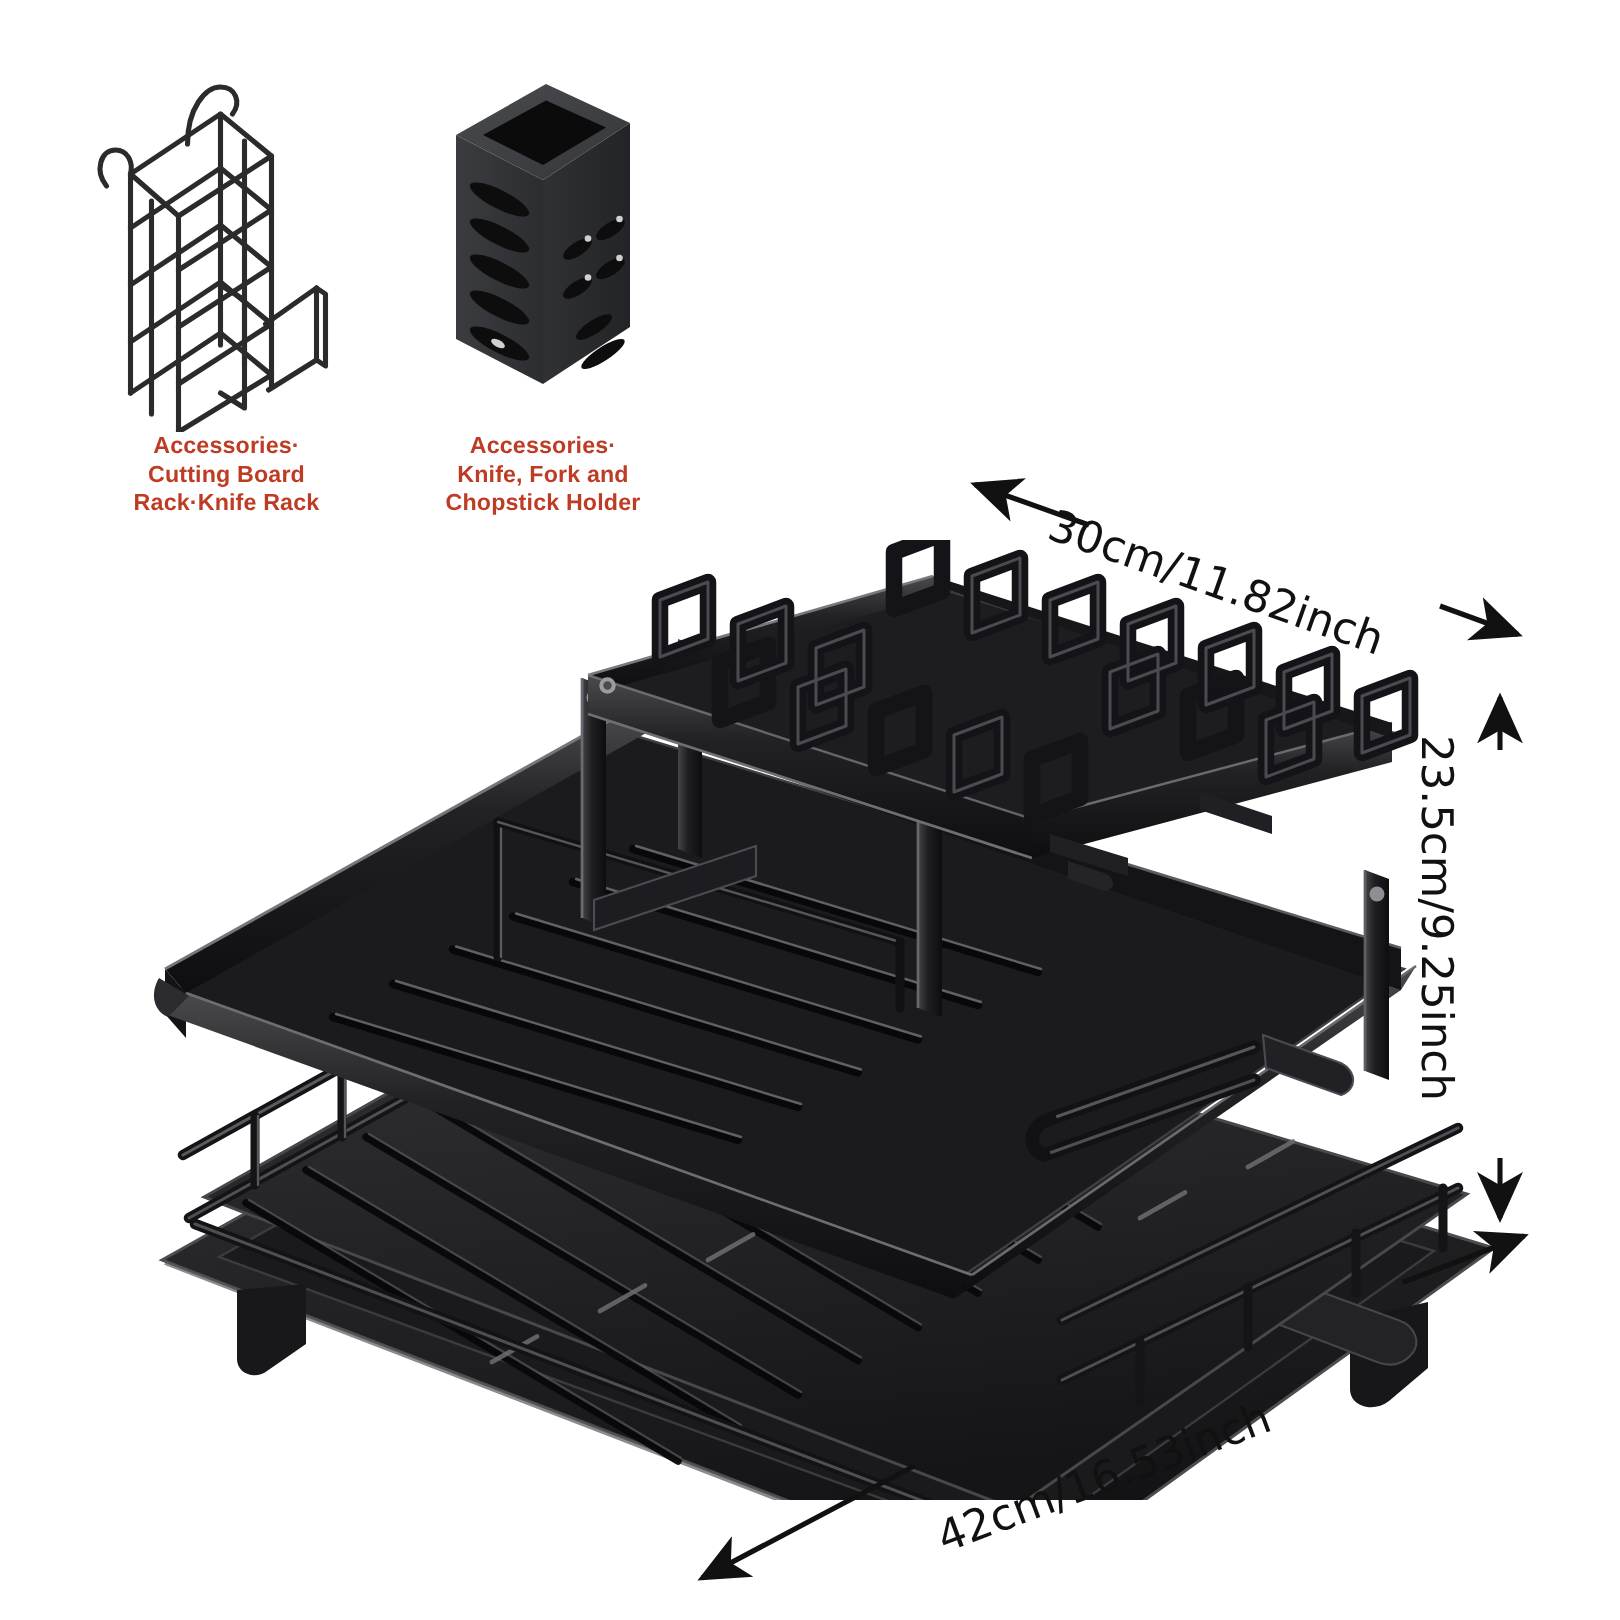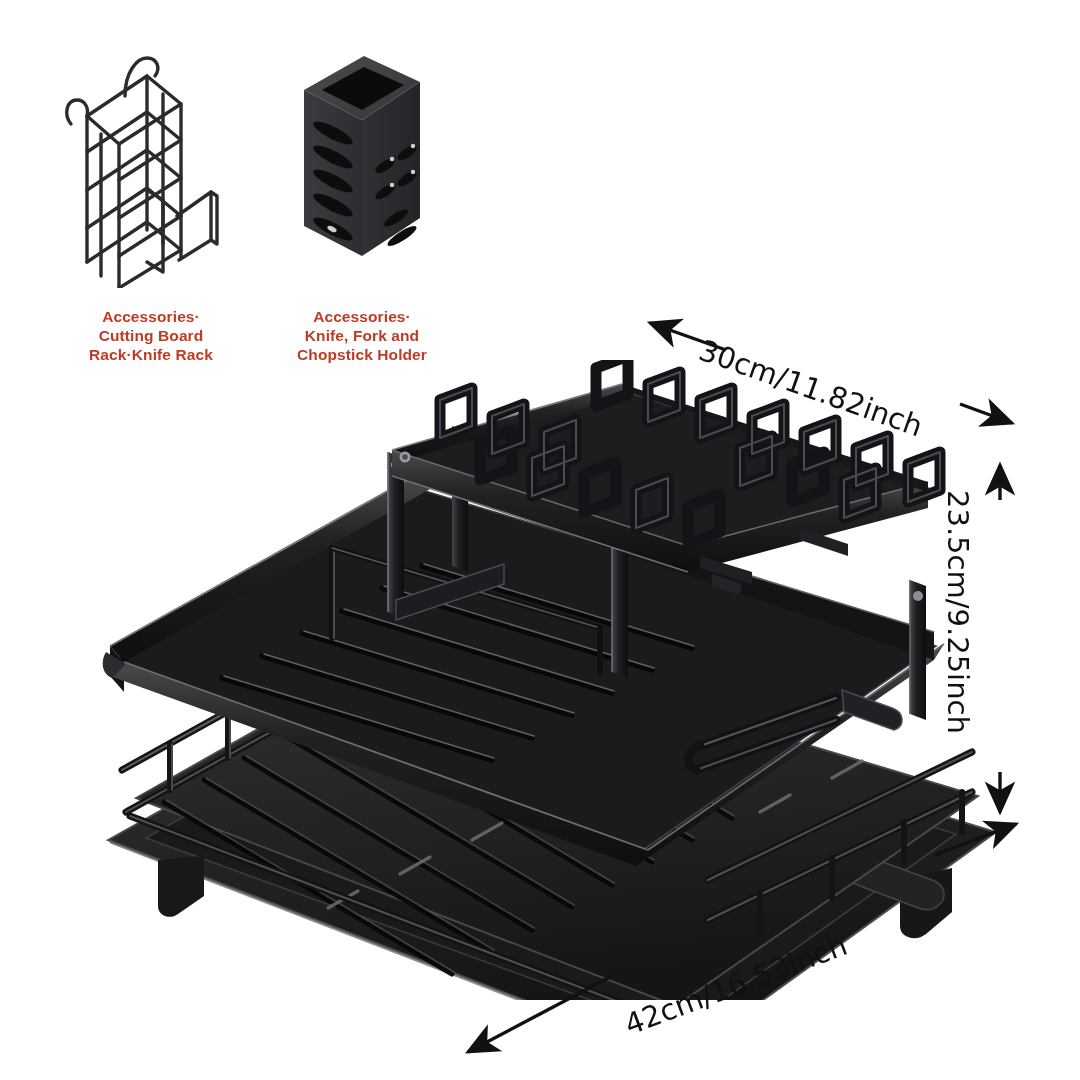--- a/index.html
+++ b/index.html
@@ -25,21 +25,21 @@
   
   .accessory {
     position: absolute;
     text-align: center;
   }
   .accessory .art {
     position: relative;
     margin: 0 auto;
   }
   .accessory .caption {
-    margin-top: 19px;
+    margin-top: 0;
     color: #bf3c24;
     font-weight: bold;
     font-size: 15.5px;
     line-height: 19px;
     letter-spacing: 0.1px;
     white-space: pre-line;
   }
 
   #acc-board-rack { left: 36px; top: 40px; width: 230px; }
   #acc-board-rack .art { width: 200px; height: 248px; }

